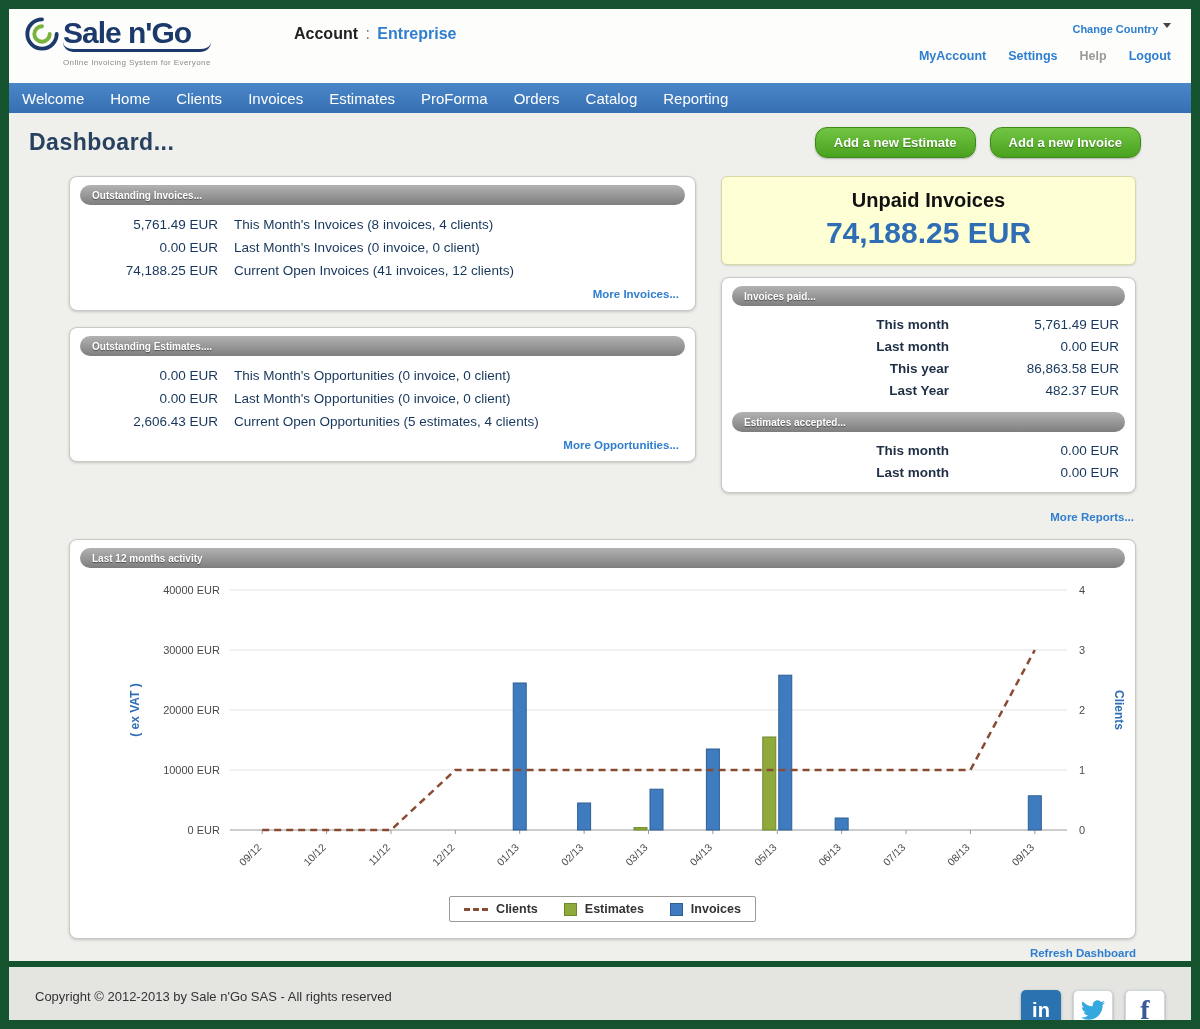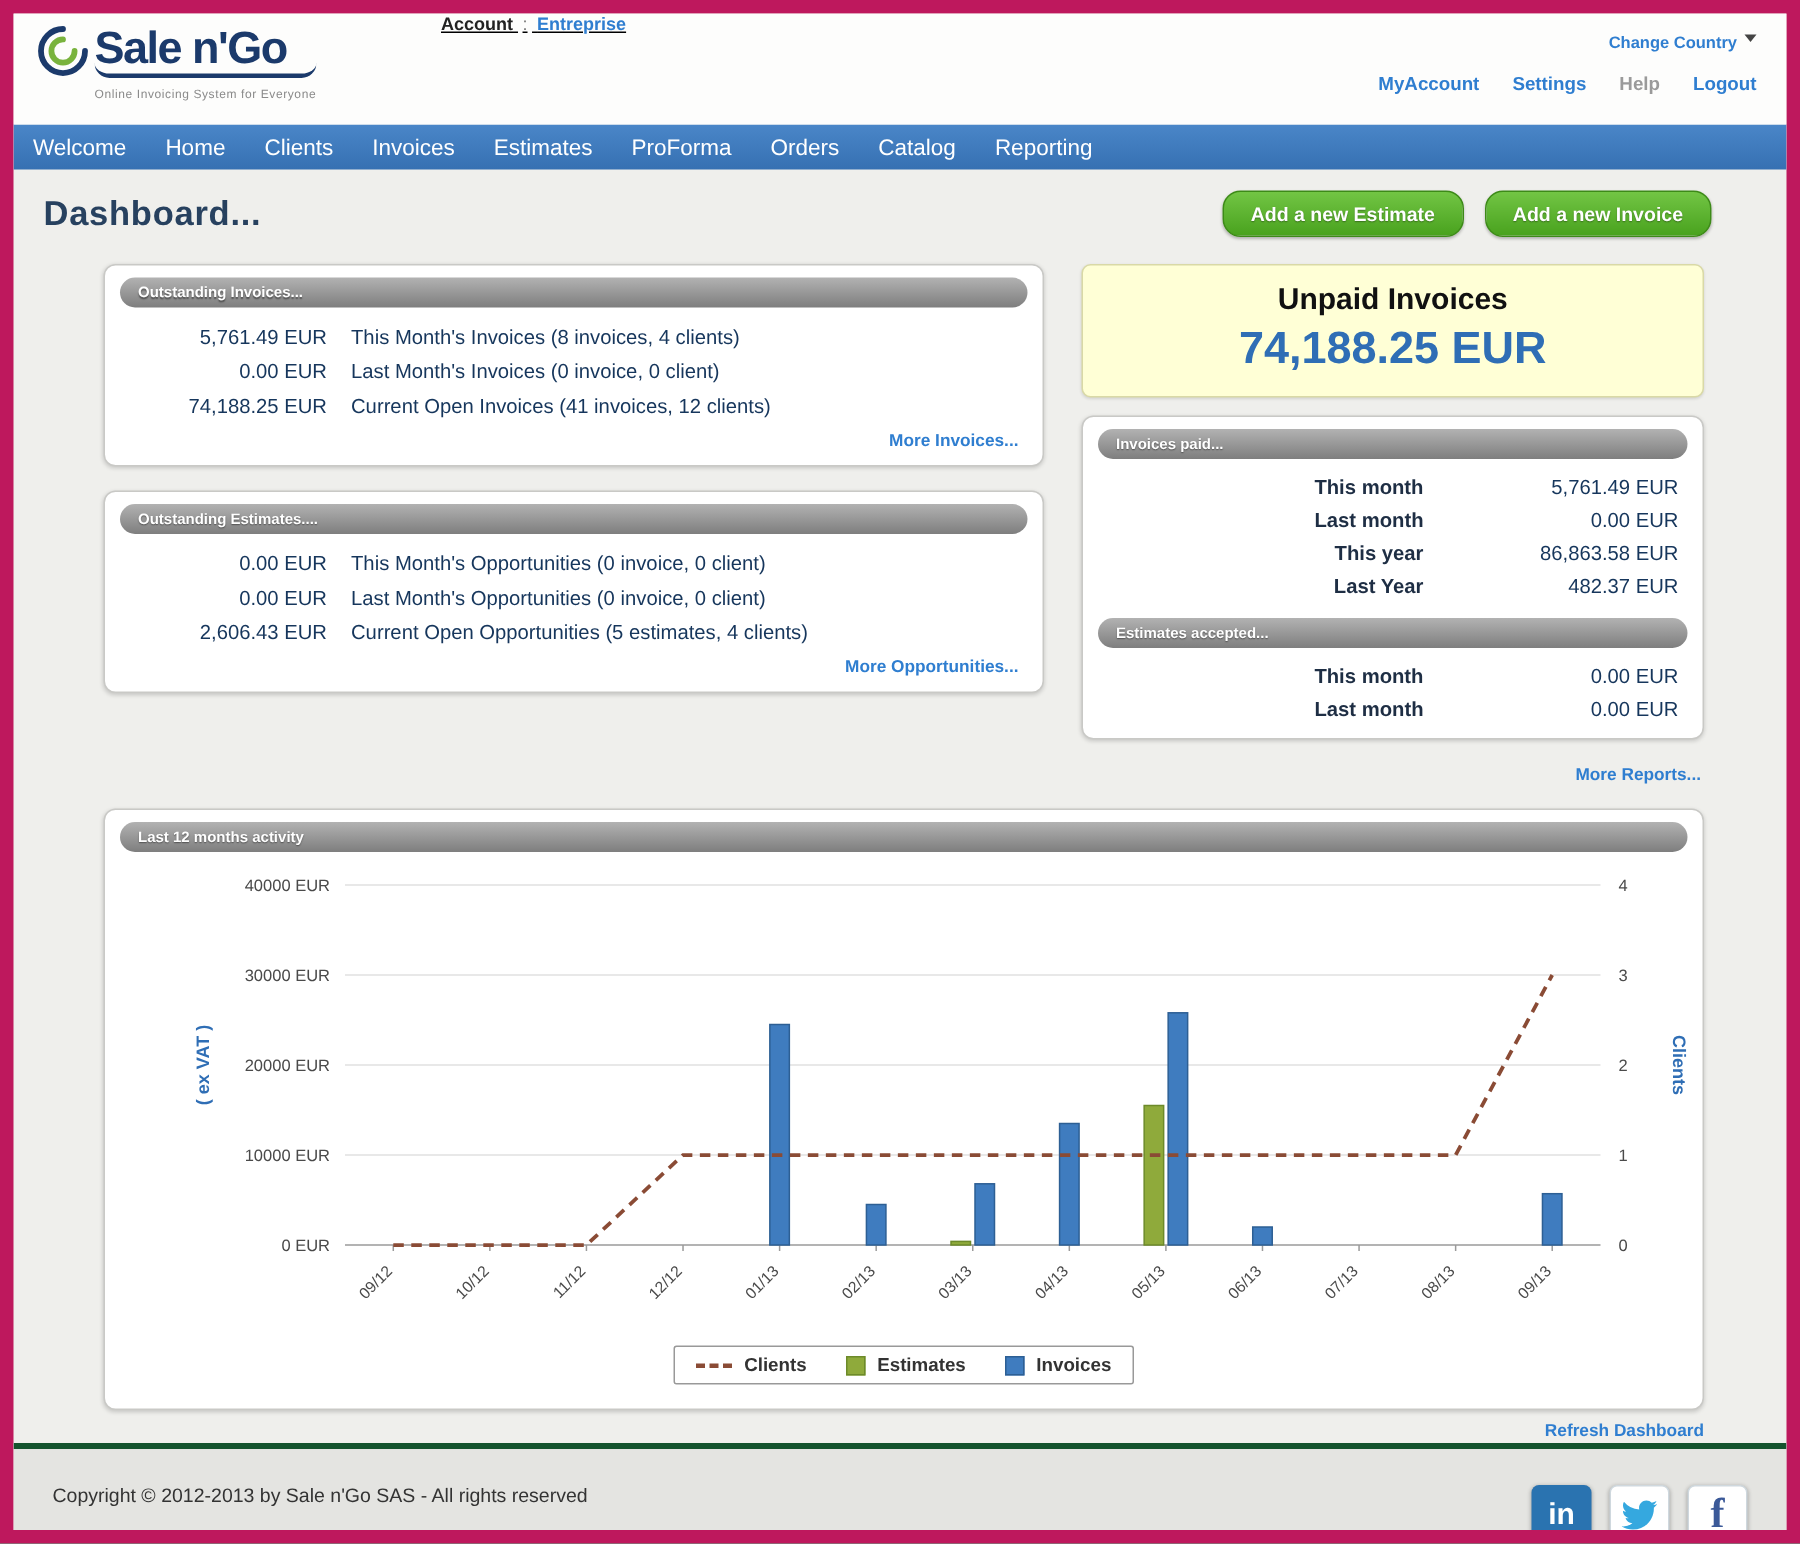--- a/index.html
+++ b/index.html
@@ -1,27 +1,27 @@
 <!DOCTYPE html>
 <html><head>
 <meta charset="utf-8">
 <style>
   * { margin:0; padding:0; box-sizing:border-box; }
   html,body { background:#101010; }
   body { font-family:"Liberation Sans", sans-serif; }
-  .frame { width:1200px; height:1029px; margin:0 auto; background:#be185d; padding:9px; }
+  .frame { width:1200px; height:1029px; margin:0 auto; background:#14532d; padding:9px; }
   .page { width:100%; height:100%; background:#efefec; display:flex; flex-direction:column; overflow:hidden; }
 
   
   .topbar { position:relative; height:74px; background:#fdfdfc; flex:0 0 auto; }
   .logo { position:absolute; left:16px; top:8px; display:flex; align-items:flex-start; gap:4px; cursor:pointer; }
   .logo-texts { display:flex; flex-direction:column; }
   .logo-title { font-size:30px; font-weight:bold; color:#1b3a6b; letter-spacing:-1px; line-height:32px; border-bottom:3px solid #1b3a6b; border-radius:0 0 10px 10px; padding-right:6px; }
   .logo-tagline { font-size:8px; color:#8a8a8a; letter-spacing:.4px; margin-top:6px; }
-  .account { position:absolute; left:285px; top:0; font-size:12px;text-decoration:underline; }
+  .account { position:absolute; left:285px; top:16px; font-size:16px; }
   .acc-label { font-weight:bold; color:#222; }
   .acc-sep { color:#777; margin:0 3px; }
   .acc-value { color:#2f7ed0; font-weight:bold; text-decoration:none; cursor:pointer; }
   .top-right { position:absolute; right:20px; top:14px; display:flex; flex-direction:column; align-items:flex-end; gap:14px; }
   .change-country { font-size:11px; font-weight:bold; color:#2f7ed0; cursor:pointer; display:flex; gap:5px; }
   .caret { width:0; height:0; border-left:4px solid transparent; border-right:4px solid transparent; border-top:5px solid #444; display:inline-block; }
   .top-links { display:flex; gap:22px; font-size:12.5px; font-weight:bold; }
   .top-links a { color:#2f7ed0; text-decoration:none; cursor:pointer; }
   .top-links a.muted { color:#9a9a9a; }
 
@@ -63,21 +63,21 @@
   svg text { font-family:"Liberation Sans", sans-serif; }
   .legend { display:flex; justify-content:center; margin-top:4px; }
   .legend-inner { border:1px solid #999; background:#fff; padding:5px 14px; display:flex; gap:26px; align-items:center; border-radius:2px; }
   .legend-item { display:flex; align-items:center; gap:8px; font-size:12.5px; font-weight:bold; color:#333; }
   .legend-line { width:24px; border-top:3px dashed #8a4b35; display:inline-block; }
   .legend-box { width:13px; height:13px; display:inline-block; border:1px solid; }
   .refresh-row { padding:4px 55px 0 60px; text-align:right; }
   .refresh-link { font-size:11.5px; font-weight:bold; color:#2f7ed0; text-decoration:none; cursor:pointer; }
 
   
-  .footer { margin-top:auto; height:64px; background:#e4e4e1; border-top:4px solid #14532d; display:flex; align-items:center; padding:0 26px; }
+  .footer { margin-top:auto; height:64px; background:#e4e4e1; border-top:6px solid #14532d; display:flex; align-items:center; padding:0 26px; }
   .copyright { font-size:13px; color:#333; }
   .social { margin-left:auto; display:flex; gap:12px; align-items:center;margin-top:28px; }
   .social-btn { width:40px; height:40px; border-radius:5px; display:flex; align-items:center; justify-content:center; cursor:pointer; box-shadow:0 1px 3px rgba(0,0,0,.3); }
   .social-linkedin { background:#2a73b0; color:#fff; font-size:20px; font-weight:bold; }
   .social-twitter { background:#fff; border:1px solid #cfd8de; }
   .social-facebook { background:#fff; border:1px solid #cfd8de; color:#3b5998; font-size:28px; font-weight:bold; font-family:"Liberation Serif", serif; }
 </style>
 </head>
 <body>
 

